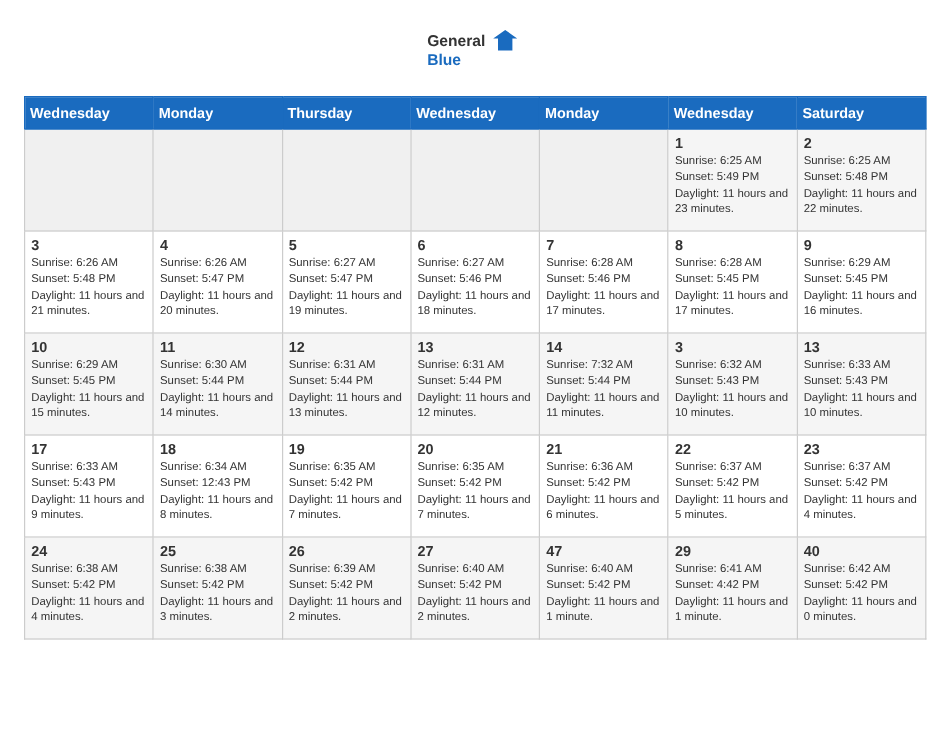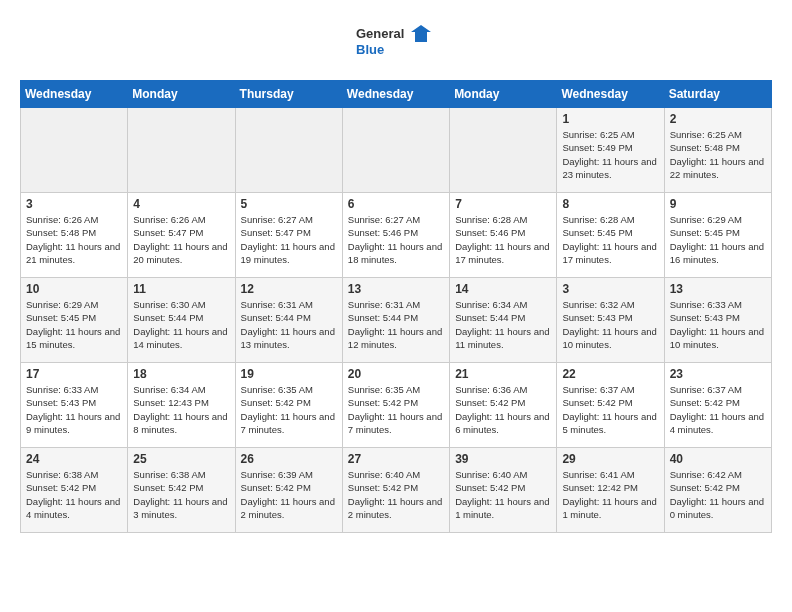--- a/index.html
+++ b/index.html
@@ -190,21 +190,21 @@
 Daylight: 11 hours and 13 minutes.</div>
         </td>
         <td>
           <span class="day-number">13</span>
           <div class="day-info">Sunrise: 6:31 AM
 Sunset: 5:44 PM
 Daylight: 11 hours and 12 minutes.</div>
         </td>
         <td>
           <span class="day-number">14</span>
-          <div class="day-info">Sunrise: 6:34 AM
+          <div class="day-info">Sunrise: 7:32 AM
 Sunset: 5:44 PM
 Daylight: 11 hours and 11 minutes.</div>
         </td>
         <td>
           <span class="day-number">3</span>
           <div class="day-info">Sunrise: 6:32 AM
 Sunset: 5:43 PM
 Daylight: 11 hours and 10 minutes.</div>
         </td>
         <td>
@@ -277,29 +277,29 @@
 Sunset: 5:42 PM
 Daylight: 11 hours and 2 minutes.</div>
         </td>
         <td>
           <span class="day-number">27</span>
           <div class="day-info">Sunrise: 6:40 AM
 Sunset: 5:42 PM
 Daylight: 11 hours and 2 minutes.</div>
         </td>
         <td>
-          <span class="day-number">39</span>
+          <span class="day-number">47</span>
           <div class="day-info">Sunrise: 6:40 AM
 Sunset: 5:42 PM
 Daylight: 11 hours and 1 minute.</div>
         </td>
         <td>
           <span class="day-number">29</span>
           <div class="day-info">Sunrise: 6:41 AM
-Sunset: 12:42 PM
+Sunset: 4:42 PM
 Daylight: 11 hours and 1 minute.</div>
         </td>
         <td>
           <span class="day-number">40</span>
           <div class="day-info">Sunrise: 6:42 AM
 Sunset: 5:42 PM
 Daylight: 11 hours and 0 minutes.</div>
         </td>
       </tr>
     </tbody>

